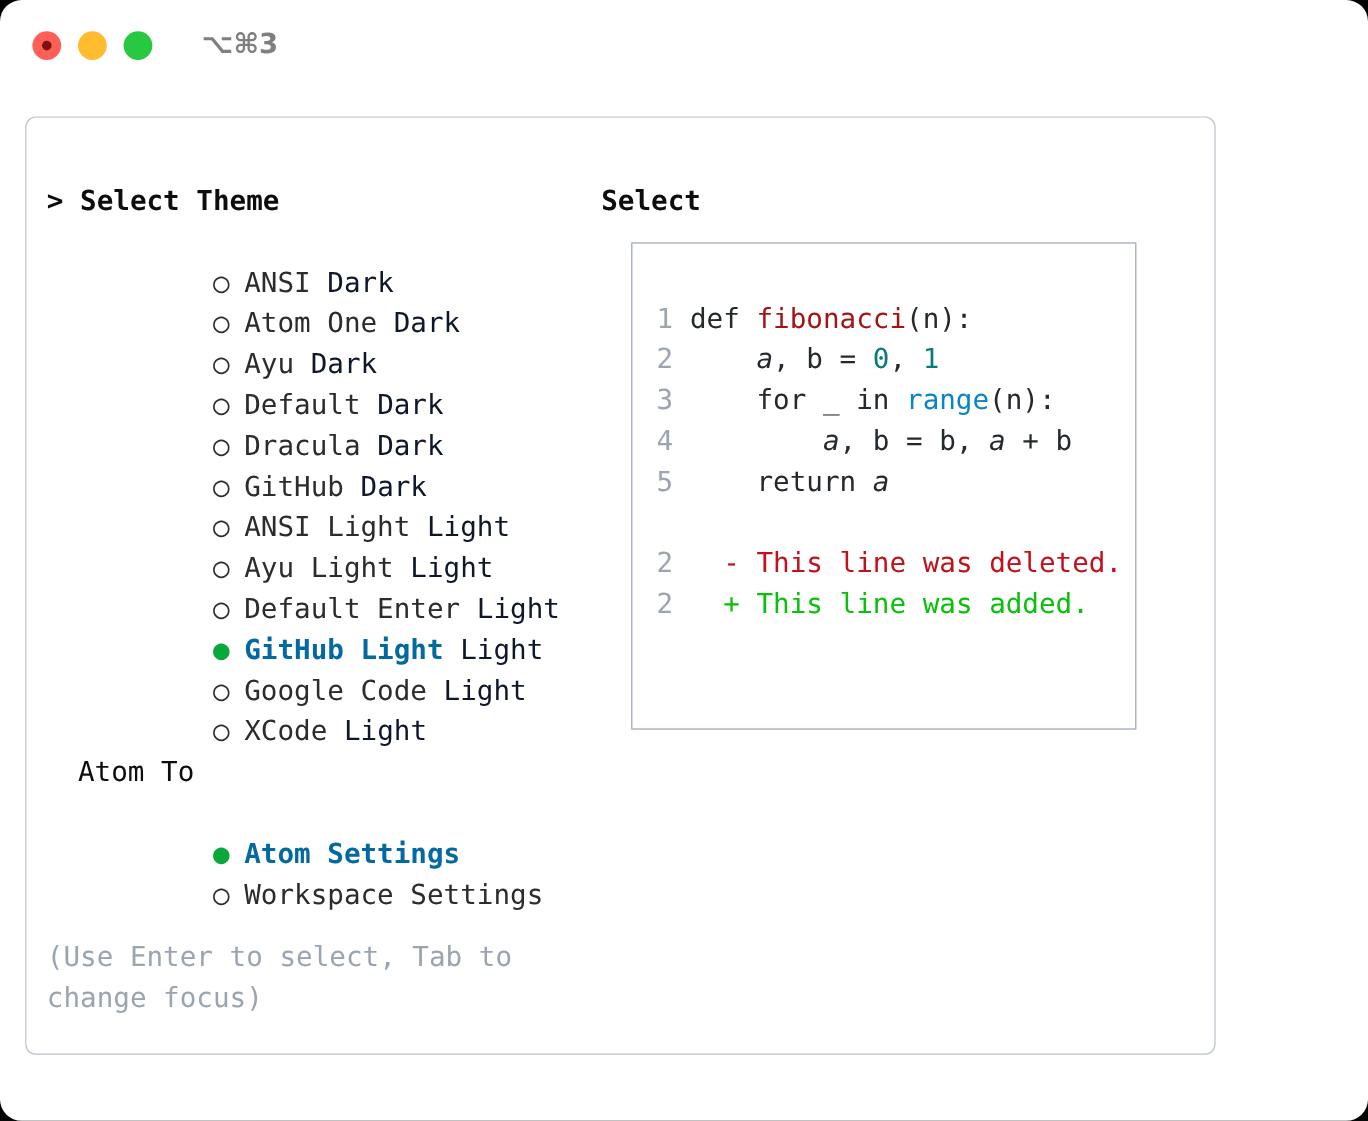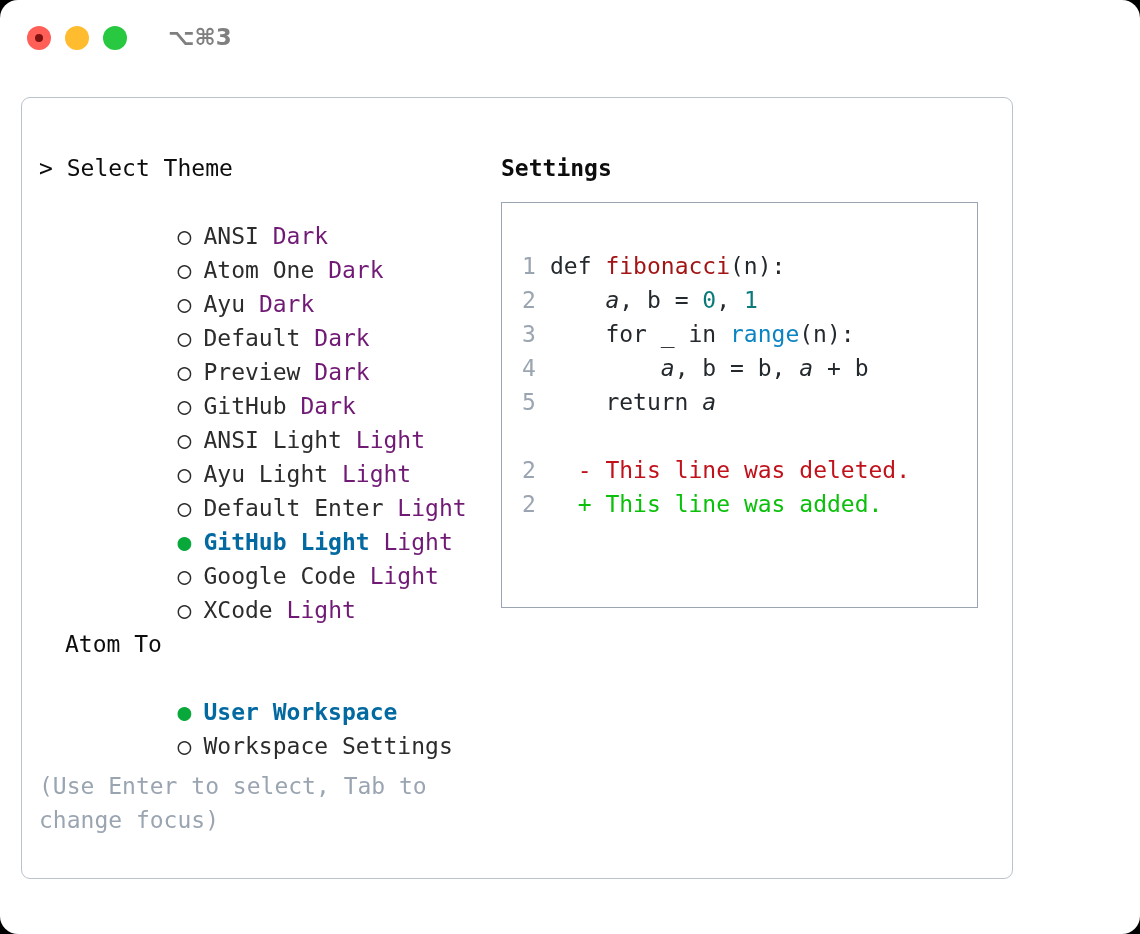--- a/index.html
+++ b/index.html
@@ -101,21 +101,21 @@
   
   .left-col {
     position: absolute;
     left: 17px;
     top: 53px;
     width: 450px;
   }
 
   .list-header {
     font-size: 23px;
-    font-weight: normal;
+    font-weight: bold;
     color: #0d0d0d;
     line-height: 34px;
     height: 34px;
     white-space: pre;
   }
 
   .opt-row {
     height: 34px;
     line-height: 34px;
     font-size: 23px;
@@ -123,36 +123,36 @@
     color: #2c2c2c;
   }
   .opt-row .marker {
     display: inline-block;
     width: 26px;
     color: #2c2c2c;
   }
   .opt-row.selected .marker { color: #08a83a; }
   .opt-row.selected .opt-label { color: #0369a1; font-weight: bold; }
   .opt-row .opt-tag {
-    color: #701a75;
+    color: #0f172a;
   }
 
   .section-spacer { height: 34px; }
 
   .section-header {
     height: 34px;
     line-height: 34px;
     font-size: 23px;
     color: #0d0d0d;
     white-space: pre;
     padding-left: 26px;
   }
 
   .hint {
-    margin-top: 40px;
+    margin-top: 52px;
     font-size: 23px;
     line-height: 34px;
     color: #9aa5b1;
     width: 404px;
     white-space: normal;
   }
 
   
   .right-col {
     position: absolute;
@@ -165,26 +165,27 @@
     font-size: 23px;
     font-weight: bold;
     color: #0d0d0d;
     line-height: 34px;
     height: 34px;
     white-space: pre;
   }
 
   .preview-box {
     margin-top: 17px;
-    width: 477px;
+    width: 421px;
     height: 406px;
     box-sizing: border-box;
     border: 1.5px solid #9aa5b1;
     background: #ffffff;
     position: relative;
+    margin-left: 25px;
   }
 
   .code-area {
     position: absolute;
     left: 20px;
     top: 46px;
     right: 8px;
   }
 
   .code-line {
@@ -244,21 +245,21 @@
         <div class="opt-row">
           <span class="marker">○</span><span class="opt-label">Atom One</span> <span class="opt-tag">Dark</span>
         </div>
         <div class="opt-row">
           <span class="marker">○</span><span class="opt-label">Ayu</span> <span class="opt-tag">Dark</span>
         </div>
         <div class="opt-row">
           <span class="marker">○</span><span class="opt-label">Default</span> <span class="opt-tag">Dark</span>
         </div>
         <div class="opt-row">
-          <span class="marker">○</span><span class="opt-label">Preview</span> <span class="opt-tag">Dark</span>
+          <span class="marker">○</span><span class="opt-label">Dracula</span> <span class="opt-tag">Dark</span>
         </div>
         <div class="opt-row">
           <span class="marker">○</span><span class="opt-label">GitHub</span> <span class="opt-tag">Dark</span>
         </div>
         <div class="opt-row">
           <span class="marker">○</span><span class="opt-label">ANSI Light</span> <span class="opt-tag">Light</span>
         </div>
         <div class="opt-row">
           <span class="marker">○</span><span class="opt-label">Ayu Light</span> <span class="opt-tag">Light</span>
         </div>
@@ -272,31 +273,31 @@
           <span class="marker">○</span><span class="opt-label">Google Code</span> <span class="opt-tag">Light</span>
         </div>
         <div class="opt-row">
           <span class="marker">○</span><span class="opt-label">XCode</span> <span class="opt-tag">Light</span>
         </div>
 
         <div class="section-spacer"></div>
 
         <div class="section-header">Atom To</div>
         <div class="opt-row selected">
-          <span class="marker">●</span><span class="opt-label">User Workspace</span>
+          <span class="marker">●</span><span class="opt-label">Atom Settings</span>
         </div>
         <div class="opt-row">
           <span class="marker">○</span><span class="opt-label">Workspace Settings</span>
         </div>
 
         <div class="hint">(Use Enter to select, Tab to change focus)</div>
       </div>
 
       <div class="right-col">
-        <div class="preview-header">Settings</div>
+        <div class="preview-header">Select</div>
 
         <div class="preview-box">
           <div class="code-area">
 
             <div class="code-line"><span class="gutter">1</span>def <span class="tok-fn">fibonacci</span>(n):</div>
             <div class="code-line"><span class="gutter">2</span>    <span class="tok-var">a</span>, b = <span class="tok-num">0</span>, <span class="tok-num">1</span></div>
             <div class="code-line"><span class="gutter">3</span>    for _ in <span class="tok-call">range</span>(n):</div>
             <div class="code-line"><span class="gutter">4</span>        <span class="tok-var">a</span>, b = b, <span class="tok-var">a</span> + b</div>
             <div class="code-line"><span class="gutter">5</span>    return <span class="tok-var">a</span></div>
 

